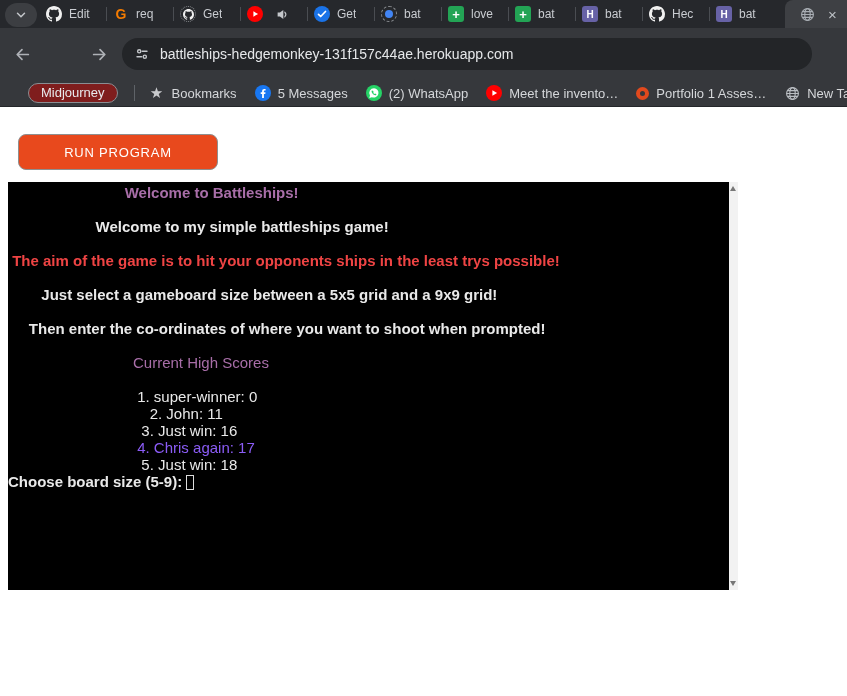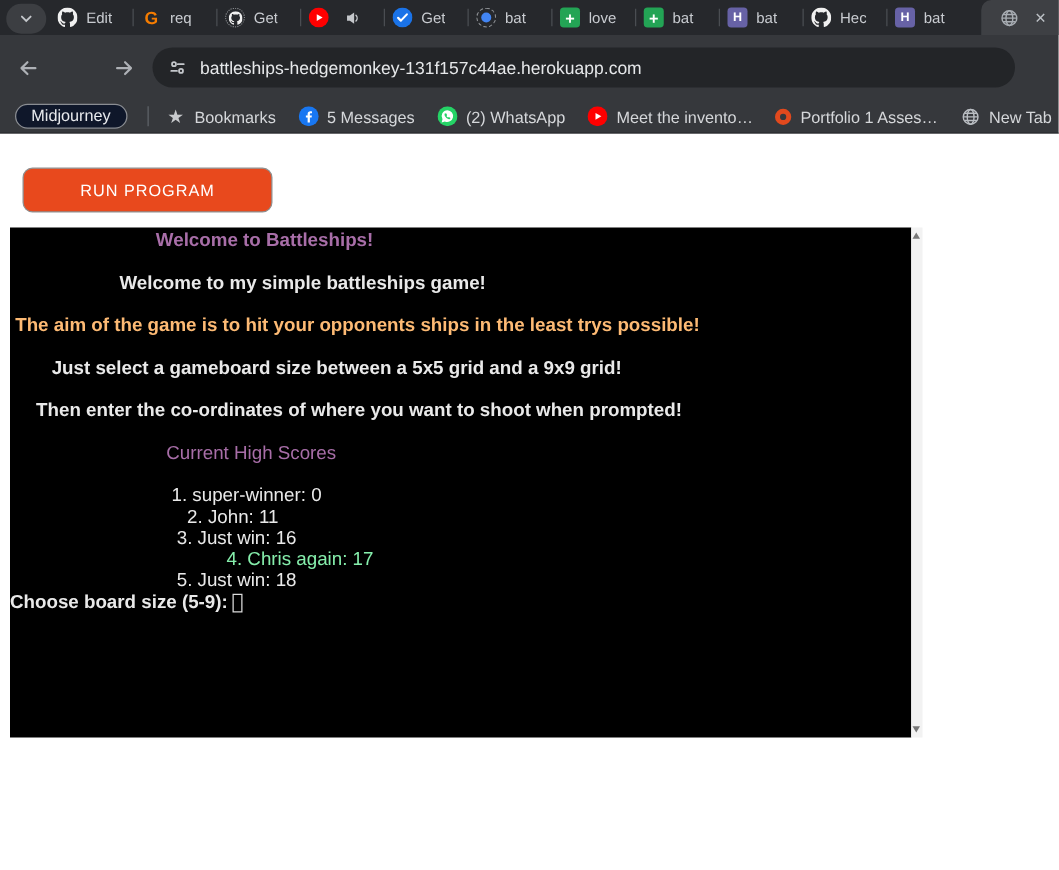--- a/index.html
+++ b/index.html
@@ -25,41 +25,41 @@
     display:flex; align-items:center;gap:33px; }
   .nav-btn { width:28px; height:28px; display:flex; align-items:center; justify-content:center;
     border-radius:50%; flex:0 0 auto; }
   .nav-btn.back { margin-left:8px; } .nav-btn.fwd { margin-left:16px; } .nav-btn.reload { margin-left:9px; }
   .omnibox { position:absolute; left:122px; top:10px; width:690px; height:32px; background:#232528;
     border-radius:16px; display:flex; align-items:center; padding:0 12px; }
   .omnibox .url { color:#e6e8ea; font-size:14px; margin-left:10px; white-space:nowrap; overflow:hidden; }
 
   .bookmarks-bar { position:absolute; left:0; top:80px; width:847px; height:27px; background:#36383c;
     border-bottom:1px solid #24262a; display:flex; align-items:center; }
-  .group-chip { margin-left:12px; padding:1px 12px 2px; border:1px solid #8a8d92; border-radius:10px;
-    background:#0f172a; color:#e8eaed; font-size:13px; flex:0 0 auto; }
+  .group-chip { margin-left:28px; padding:1px 12px 2px; border:1px solid #8a8d92; border-radius:10px;
+    background:#7f1d1d; color:#e8eaed; font-size:13px; flex:0 0 auto; }
   .bm-sep { width:1px; height:16px; background:#5f6368; margin:0 14px 0 16px; flex:0 0 auto; }
   .bm-item { display:flex; align-items:center; gap:7px; margin-right:18px; flex:0 0 auto; }
   .bm-item .bm-label { color:#d5d7da; font-size:13px; white-space:nowrap; }
 
   
   .icon { width:16px; height:16px; display:inline-flex; align-items:center; justify-content:center;
     flex:0 0 auto; font-family:"Liberation Sans", sans-serif; }
   .i-orange-g { color:#f57c00; font-weight:bold; font-size:14px; }
   .i-heroku { background:#6762a6; border-radius:3px; color:#fff; font-weight:bold; font-size:10px; }
   .i-green-plus { background:#23a455; border-radius:3px; color:#fff; font-weight:bold; font-size:13px; line-height:1; }
   .i-star { color:#c8cacd; font-size:15px; }
   .i-orange-ring { width:13px; height:13px; border:4px solid #e2491d; border-radius:50%; }
   .i-blue-dashed { border:1.5px dashed #8a8d91; border-radius:50%; }
   .i-blue-dashed .dot { width:8px; height:8px; border-radius:50%; background:#4285f4; }
   .i-github-dashed { border:1.5px dotted #8a8d91; border-radius:50%; }
   .i-speaker { width:13px; margin-left:6px; }
 
   
-  .page { position:absolute; left:0; top:107px; width:847px; height:589px; background:#fff; }
+  .page { position:absolute; left:0; top:107px; width:847px; height:589px; background:#fff;border-radius:24px; }
   .run-btn { position:absolute; left:18px; top:27px; width:200px; height:36px; border:1px solid #8f8f8f;
     border-radius:8px; color:#fff; font-size:13px; letter-spacing:.8px;
     font-family:"Liberation Sans", sans-serif; display:flex; align-items:center; justify-content:center; }
   .terminal-wrap { position:absolute; left:8px; top:75px; width:730px; height:408px; }
   .terminal { position:absolute; left:0; top:0; width:721px; height:408px; background:#000;
     padding-top:2px; overflow:hidden; }
   .term-line { white-space:pre; height:17px;
     font-family:Liberation Sans, sans-serif; font-size:15px; line-height:17px; }
   .cursor { display:inline-block; width:8px; height:15px; border:1px solid #dcdcdc; vertical-align:text-bottom; }
   .term-scrollbar { position:absolute; right:0; top:0; width:9px; height:408px; background:#f2f2f2; }
@@ -267,32 +267,32 @@
 </div>
 
 <div class="page">
   <div class="run-btn" style="background: rgb(232, 73, 29);">RUN PROGRAM</div>
   <div class="terminal-wrap">
     <div class="terminal" style="background: rgb(0, 0, 0);">
         <div class="term-line" style="color: rgb(168, 110, 168); font-weight: 700;">                            Welcome to Battleships!</div>
         <div class="term-line" style="color: rgb(233, 233, 233);"></div>
         <div class="term-line" style="color: rgb(233, 233, 233); font-weight: 700;">                     Welcome to my simple battleships game!</div>
         <div class="term-line" style="color: rgb(233, 233, 233);"></div>
-        <div class="term-line" style="color: #fdba74; font-weight: 700;"> The aim of the game is to hit your opponents ships in the least trys possible!</div>
+        <div class="term-line" style="color: #ef4444; font-weight: 700;"> The aim of the game is to hit your opponents ships in the least trys possible!</div>
         <div class="term-line" style="color: rgb(233, 233, 233);"></div>
         <div class="term-line" style="color: rgb(233, 233, 233); font-weight: 700;">        Just select a gameboard size between a 5x5 grid and a 9x9 grid!</div>
         <div class="term-line" style="color: rgb(233, 233, 233);"></div>
         <div class="term-line" style="color: rgb(233, 233, 233); font-weight: 700;">     Then enter the co-ordinates of where you want to shoot when prompted!</div>
         <div class="term-line" style="color: rgb(233, 233, 233);"></div>
         <div class="term-line" style="color: rgb(168, 110, 168);">                              Current High Scores</div>
         <div class="term-line" style="color: rgb(233, 233, 233);"></div>
         <div class="term-line" style="color: rgb(233, 233, 233);">                               1. super-winner: 0</div>
         <div class="term-line" style="color: rgb(233, 233, 233);">                                  2. John: 11</div>
         <div class="term-line" style="color: rgb(233, 233, 233);">                                3. Just win: 16</div>
-        <div class="term-line" style="color: #86efac; margin-left: 44px;">                               4. Chris again: 17</div>
+        <div class="term-line" style="color: #8b5cf6;">                               4. Chris again: 17</div>
         <div class="term-line" style="color: rgb(233, 233, 233);">                                5. Just win: 18</div>
         <div class="term-line" style="color: rgb(233, 233, 233); font-weight: 700;">Choose board size (5-9): <span class="cursor"></span></div>
       </div>
     <div class="term-scrollbar">
       <div class="sb-up"></div>
       <div class="sb-down"></div>
     </div>
   </div>
 </div>
 

